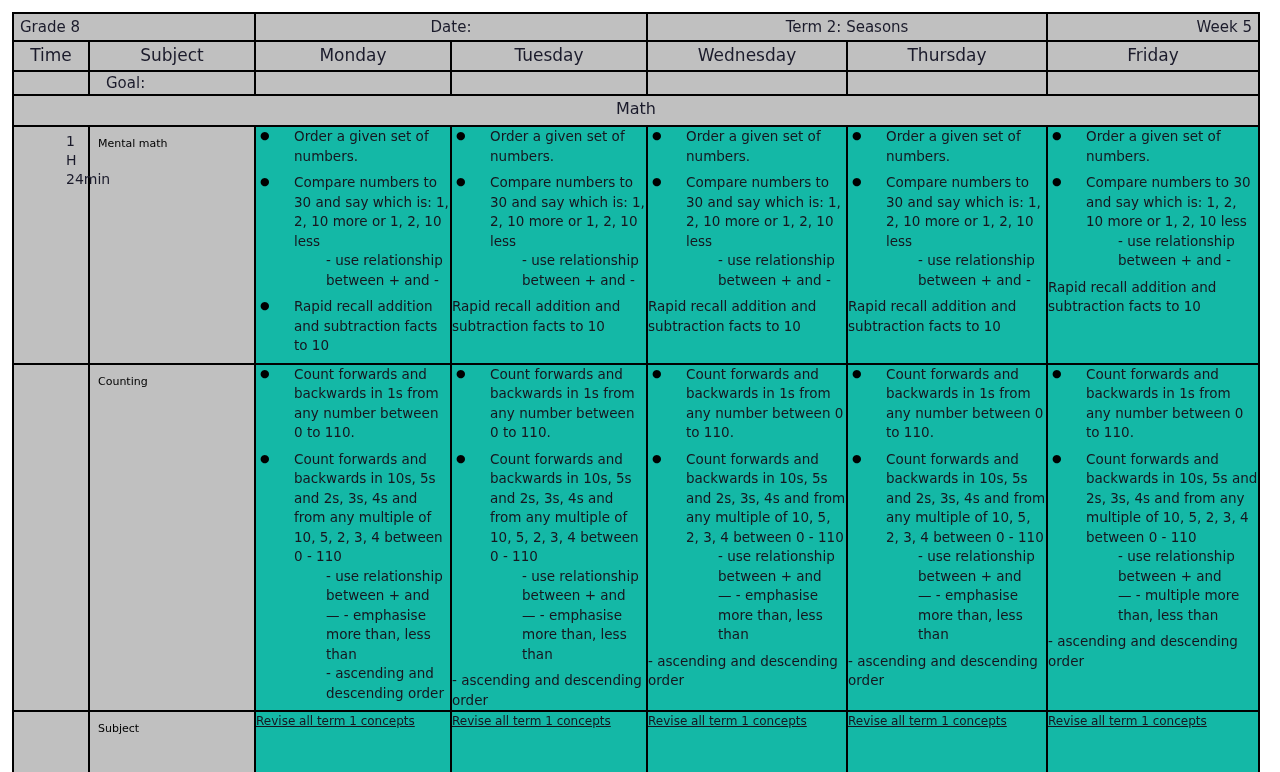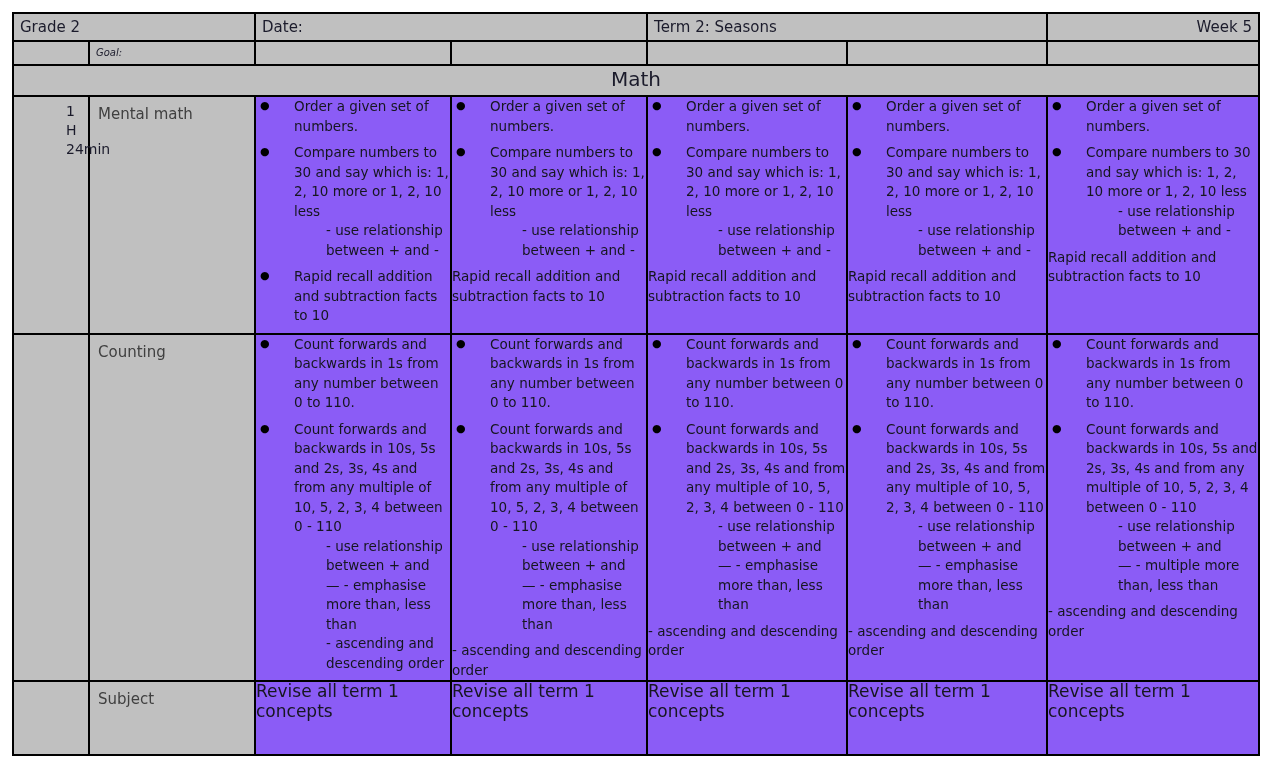--- a/index.html
+++ b/index.html
@@ -37,53 +37,53 @@
 
   
   .hdr1 td{height:26px;}
   .hdr1 .lbl{
     font-size:15px;color:#1b1b2b;
     padding:2px 6px 0 6px;
     line-height:22px;
     white-space:nowrap;
   }
   .t-left{text-align:left;}
-  .t-center{text-align:left;}
+  .t-center{text-align:center;}
   .t-right{text-align:right;}
 
   
   .dayhdr{
     text-align:center;font-size:17px;color:#1b1b2b;
     padding:2px 4px 2px 4px;line-height:22px;height:24px;
   }
 
   
   .goalrow td{height:22px;}
-  .goal-lbl{font-size:10px;color:#1b1b2b;padding:1px 6px;line-height:20px;font-style:italic;}
+  .goal-lbl{font-size:15px;color:#1b1b2b;padding:1px 16px;line-height:20px;}
 
   
   .banner{
-    text-align:center;font-size:20px;color:#1b1b2b;
+    text-align:center;font-size:16px;color:#1b1b2b;
     padding:2px 0 3px 0;line-height:22px;height:24px;
   }
 
   
   .timecell{
     font-size:14px;color:#1b1b2b;line-height:19px;
     padding:5px 0 0 8px;
     margin-left:44px;
   }
   .subjcell{
-    font-size:15px;color:#404040;line-height:20px;
+    font-size:11px;color:#000000;line-height:20px;
     padding:7px 0 0 8px;
   }
   .daycell{
     font-size:13.5px;color:#16161f;line-height:19.5px;
     padding:5px 6px 6px 6px;
-    background:#8b5cf6;
+    background:#14b8a6;
   }
 
   
   ul.blist{list-style:none;margin:0;padding:0;}
   ul.blist > li{
     position:relative;
     padding-left:38px;
     margin:0 0 7px 0;
   }
   ul.blist > li:before{
@@ -95,21 +95,21 @@
     display:block;
     padding-left:32px;
     text-indent:0;
   }
   .plain{
     display:block;
     padding-left:0;
     margin-top:2px;
   }
   .rev{
-    font-size:17px;color:#16161f;line-height:19.5px;
+    font-size:12px;color:#16161f;line-height:19.5px;text-decoration:underline;
   }
   
   .row-mental td{height:214px;}
   .row-count  td{height:335px;}
   .row-rev    td{height:72px;}
 </style>
 </head>
 <body>
 
 <div class="sheet">
@@ -120,33 +120,56 @@
       <col class="c-day">
         <col class="c-day">
         <col class="c-day-wide">
         <col class="c-day-wide">
         <col class="c-day-fri">
     </colgroup>
     <tbody>
 
       <tr class="hdr1">
         <td class="shade" colspan="2">
-          <div class="lbl t-left">Grade 2</div>
+          <div class="lbl t-left">Grade 8</div>
         </td>
         <td class="shade" colspan="2">
           <div class="lbl t-center">Date:</div>
         </td>
         <td class="shade" colspan="2">
           <div class="lbl t-center">Term 2: Seasons</div>
         </td>
         <td class="shade">
           <div class="lbl t-right">Week 5</div>
         </td>
       </tr>
 
+      <tr class="hdr2">
+        <td class="shade">
+          <div class="dayhdr">Time</div>
+        </td>
+        <td class="shade">
+          <div class="dayhdr">Subject</div>
+        </td>
+        <td class="shade">
+          <div class="dayhdr">Monday</div>
+        </td>
+        <td class="shade">
+          <div class="dayhdr">Tuesday</div>
+        </td>
+        <td class="shade">
+          <div class="dayhdr">Wednesday</div>
+        </td>
+        <td class="shade">
+          <div class="dayhdr">Thursday</div>
+        </td>
+        <td class="shade">
+          <div class="dayhdr">Friday</div>
+        </td>
+      </tr>
 
       <tr class="goalrow">
         <td class="shade">
             <div class="goal-lbl">&nbsp;</div>
           </td>
         <td class="shade">
           <div class="goal-lbl t-left">Goal:</div>
         </td>
         <td class="shade">
             <div class="goal-lbl">&nbsp;</div>

